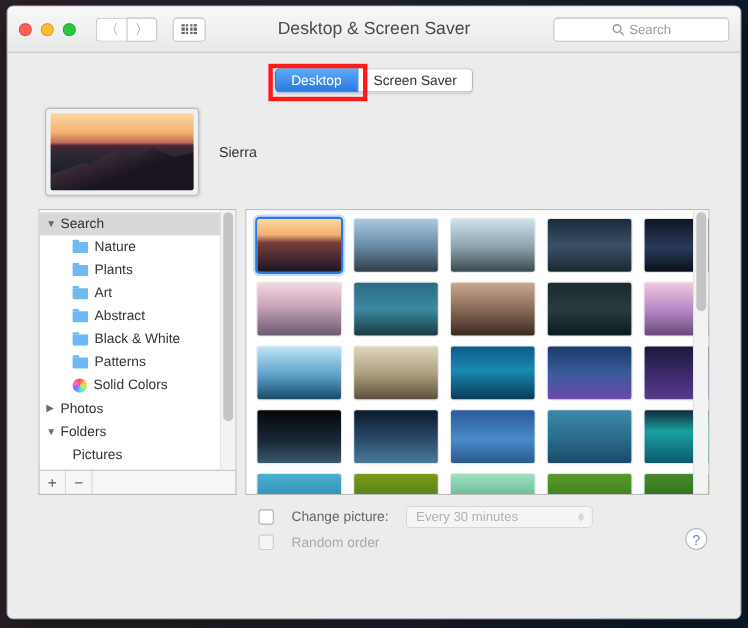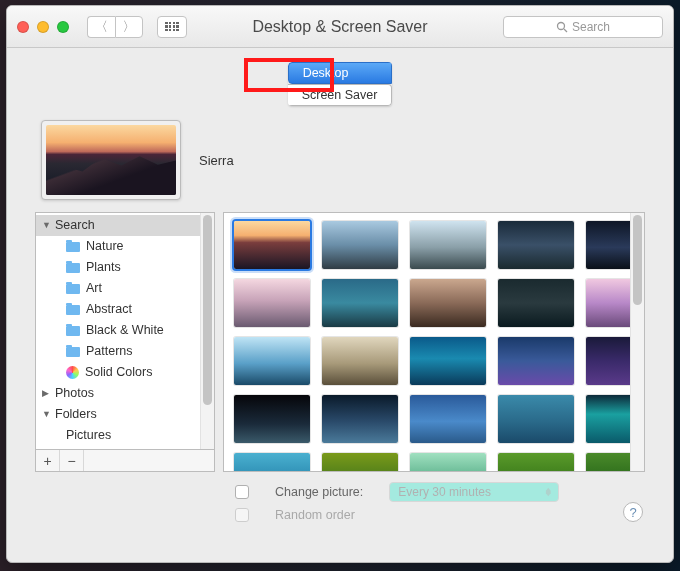--- a/index.html
+++ b/index.html
@@ -13,21 +13,21 @@
   .nav { width: 28px; height: 22px; background: #fff; border: 1px solid #c4c4c4; display: flex; align-items: center; justify-content: center; font-size: 13px; color: #888; }
   .nav.l { border-radius: 4px 0 0 4px; border-right: none; }
   .nav.r { border-radius: 0 4px 4px 0; }
   .gridbtn { width: 30px; height: 22px; border: 1px solid #c4c4c4; border-radius: 4px; background: #fff; margin-left: 6px; display: flex; align-items: center; justify-content: center; }
   .grid9 { display: grid; grid-template-columns: repeat(4,2.2px); grid-template-rows: repeat(3,2.2px); gap: 1.5px; }
   .grid9 span { background: #666; }
   .title { position: absolute; left: 50%; transform: translateX(-50%); font-size: 16px; color: #4a4a4a; }
   .search { margin-left: auto; width: 160px; height: 22px; background: #fff; border: 1px solid #c4c4c4; border-radius: 4px; display: flex; align-items: center; justify-content: center; gap: 4px; font-size: 12px; color: #999; }
   .content { flex: 1; padding: 0 28px 16px; display: flex; flex-direction: column; position: relative; }
   .seg-wrap { display: flex; justify-content: center; padding: 14px 0 10px; position: relative; }
-  .seg { display: flex; border-radius: 4px; overflow: hidden; box-shadow: 0 1px 2px rgba(0,0,0,.15); flex-direction: column; }
+  .seg { display: flex; border-radius: 4px; overflow: hidden; box-shadow: 0 1px 2px rgba(0,0,0,.15); }
   .seg-btn { height: 22px; padding: 0 14px; font-size: 12.5px; display: flex; align-items: center; border: 1px solid #b8b8b8; background: #fff; color: #333; cursor: default; }
   .seg-btn.active { background: linear-gradient(#5ba9f7,#2a7ae2); border-color: #2a6fc8; color: #fff; }
   .seg-btn.l { border-radius: 4px 0 0 4px; }
   .seg-btn.r { border-radius: 0 4px 4px 0; border-left: none; }
   .highlight-box { position: absolute; border: 4px solid #ff1a1a; top: 10px; width: 90px; height: 34px; left: 50%; transform: translateX(-96px); pointer-events: none; }
   .preview-row { display: flex; align-items: center; gap: 18px; padding: 4px 0 12px 6px; }
   .preview { width: 140px; height: 80px; border: 1px solid #bbb; border-radius: 4px; padding: 4px; background: #f0f0f0; box-shadow: 0 1px 3px rgba(0,0,0,.15); }
   .preview-img { width: 100%; height: 100%; border-radius: 2px; background: linear-gradient(180deg,#fbd8a0 0%,#f5b070 25%,#bf6a5a 38%,#4a2538 42%,#2a2832 55%,#0e1522 100%); position: relative; overflow: hidden; }
   .mtn { position: absolute; bottom: 0; left: 0; right: 0; height: 60%; background: linear-gradient(160deg, transparent 30%, #3a2b35 32%, #1a1420 60%); clip-path: polygon(0% 100%, 0% 55%, 14% 32%, 28% 44%, 42% 12%, 58% 30%, 72% 8%, 86% 28%, 100% 18%, 100% 100%); }
   .wp-name { font-size: 13px; color: #333; }
@@ -45,23 +45,23 @@
   .rainbow { width: 13px; height: 13px; border-radius: 50%; background: conic-gradient(#ff4d4d,#ffcc4d,#8cff66,#4dd2ff,#8c66ff,#ff66cc,#ff4d4d); }
   .addbar { height: 22px; border: 1px solid #bcbcbc; border-top: none; background: #f6f6f6; display: flex; }
   .addbtn { width: 24px; display: flex; align-items: center; justify-content: center; border-right: 1px solid #d8d8d8; color: #555; font-size: 14px; }
   .grid-pane { flex: 1; border: 1px solid #bcbcbc; background: #fff; position: relative; overflow: hidden; padding: 8px 20px 8px 10px; }
   .scroll-track-r { position: absolute; top: 0; right: 0; width: 14px; bottom: 0; background: #f3f3f3; border-left: 1px solid #e2e2e2; }
   .scroll-thumb-r { position: absolute; top: 2px; left: 2px; right: 2px; height: 90px; background: #c4c4c4; border-radius: 7px; }
   .thumbs { display: grid; grid-template-columns: repeat(5, 76px); gap: 10px 12px; }
   .th { width: 76px; height: 48px; border-radius: 2px; box-shadow: 0 0 0 1px rgba(0,0,0,.1); cursor: default; }
   .th.sel { box-shadow: 0 0 0 2px #2a7ae2, 0 0 0 4px rgba(42,122,226,.25); }
   .footer { padding: 10px 0 0 200px; font-size: 12.5px; color: #666; display: flex; flex-direction: column; gap: 6px; position: relative; }
-  .frow { display: flex; align-items: center; gap: 26px; }
+  .frow { display: flex; align-items: center; gap: 16px; }
   .ck { width: 14px; height: 14px; border: 1px solid #b0b0b0; border-radius: 3px; background: #fff; }
-  .popup { width: 170px; height: 20px; background: #5eead4; border: 1px solid #c4c4c4; border-radius: 4px; font-size: 12px; color: #777; display: flex; align-items: center; padding: 0 8px; position: relative; }
+  .popup { width: 170px; height: 20px; background: #ffffff; border: 1px solid #c4c4c4; border-radius: 4px; font-size: 12px; color: #777; display: flex; align-items: center; padding: 0 8px; position: relative; }
   .popup:after { content: ''; position: absolute; right: 6px; top: 3px; width: 8px; height: 12px; background: linear-gradient(#888,#888); clip-path: polygon(20% 40%,50% 15%,80% 40%,80% 60%,50% 85%,20% 60%); opacity: .5; }
   .disabled { opacity: .5; }
   .help { position: absolute; right: 2px; bottom: 0; width: 20px; height: 20px; border-radius: 50%; border: 1px solid #b8b8b8; background: #fff; color: #6a8fb5; font-size: 13px; display: flex; align-items: center; justify-content: center; }
 </style>
 </head>
 <body>
 
 <div class="window">
   <div class="titlebar">
     <div class="traffic">

